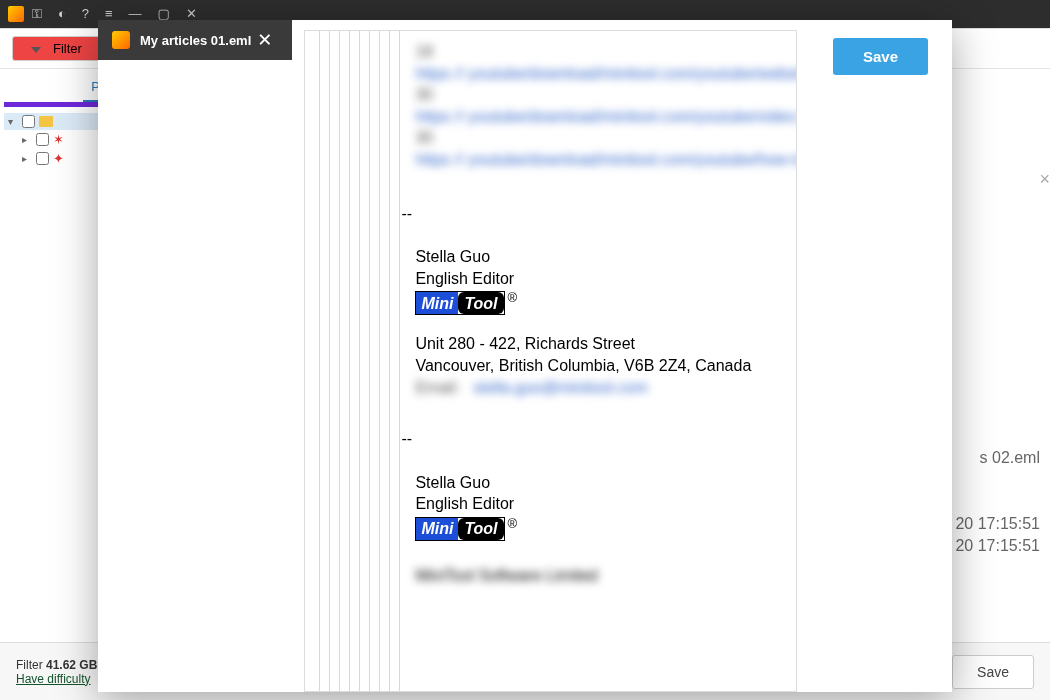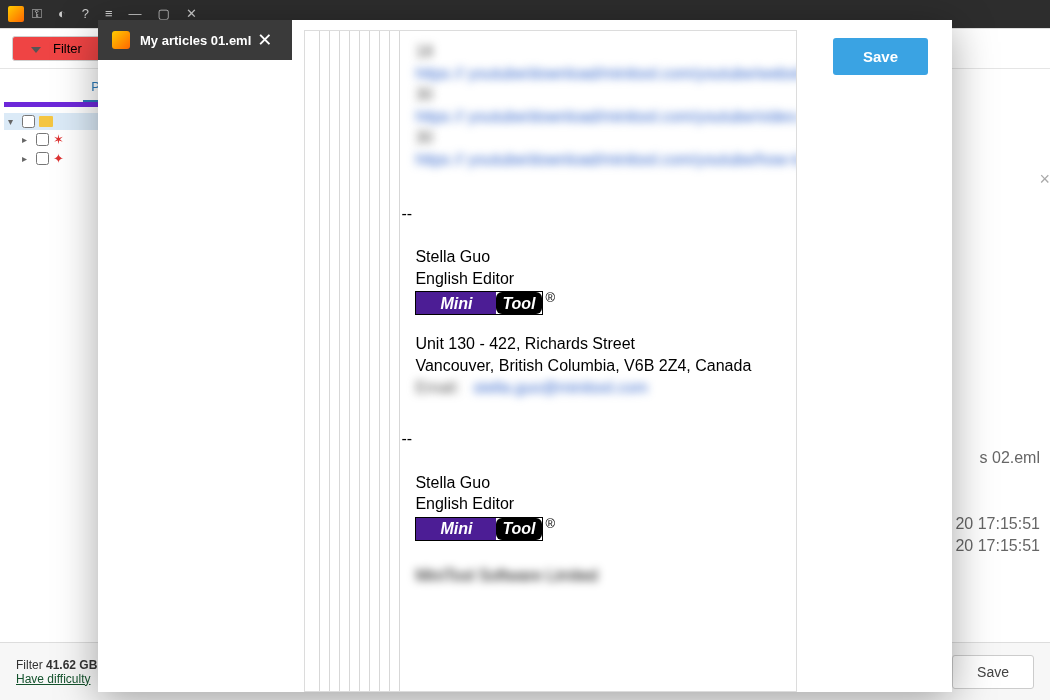--- a/index.html
+++ b/index.html
@@ -43,21 +43,21 @@
 .modal-title .mt-text { flex: 1; font-weight: 600; }
 .modal-title .close { font-size: 18px; cursor: pointer; padding: 4px 6px; }
 .modal-body { flex: 1; padding: 10px 12px 0 12px; overflow: hidden; }
 .preview-frame { width: 100%; height: 100%; border: 1px solid #dcdcdc; overflow-y: scroll; background: #fff; position: relative; }
 .preview-inner { padding: 10px 16px 30px 110px; font-family: "Times New Roman", serif; font-size: 16px; color: #000; line-height: 1.35; }
 .rules { position: absolute; top: 0; left: 14px; bottom: 0; width: 90px; pointer-events: none; }
 .rules::before { content: ""; position: absolute; left: 0; top: 0; bottom: 0; width: 1px; background: #d7d7d7; box-shadow: 10px 0 0 #d7d7d7, 20px 0 0 #d7d7d7, 30px 0 0 #d7d7d7, 40px 0 0 #d7d7d7, 50px 0 0 #d7d7d7, 60px 0 0 #d7d7d7, 70px 0 0 #d7d7d7, 80px 0 0 #d7d7d7; }
 .blur-line { display: inline-block; color: #3366cc; filter: blur(4px); white-space: nowrap; }
 .blur-dark { display: inline-block; color: #555; filter: blur(4px); }
 .sig-logo { display: inline-flex; height: 24px; border: 1px solid #000; margin-top: 2px; font-family: Arial, sans-serif; font-weight: bold; font-size: 16px; font-style: italic; }
-.sig-logo .mini { background: #4c1d95; color: #fff; padding: 0 24px; display: flex; align-items: center; }
+.sig-logo .mini { background: #1d4ed8; color: #fff; padding: 0 5px; display: flex; align-items: center; }
 .sig-logo .tool { background: #000; color: #fff; padding: 0 6px; display: flex; align-items: center; border-radius: 6px; }
 .reg { font-size: 13px; vertical-align: top; margin-left: 3px; }
 .modal-footer { height: 72px; display: flex; align-items: center; justify-content: flex-end; padding: 0 24px; }
 .save-btn { background: #3aa3e3; color: #fff; border: none; padding: 10px 30px; font-size: 15px; font-weight: 600; border-radius: 3px; cursor: pointer; }
 .sep { margin: 14px 0 8px -14px; }
 </style>
 </head>
 <body>
 
 <div class="titlebar">
@@ -142,21 +142,21 @@
         <div style="height:14px"></div>
         <div>Stella Guo</div>
         <div>English Editor</div>
         <div>
           <span class="sig-logo">
             <span class="mini">Mini</span>
             <span class="tool">Tool</span>
           </span><span class="reg">®</span>
         </div>
         <div style="height:18px"></div>
-        <div>Unit 130 - 422, Richards Street</div>
+        <div>Unit 280 - 422, Richards Street</div>
         <div>Vancouver, British Columbia, V6B 2Z4, Canada</div>
         <div>
           <span class="blur-dark">Email:</span>&nbsp;&nbsp;
           <span class="blur-line">stella.guo@minitool.com</span>
         </div>
 
         <div class="sep" style="margin-top:30px">--</div>
         <div style="height:14px"></div>
         <div>Stella Guo</div>
         <div>English Editor</div>

